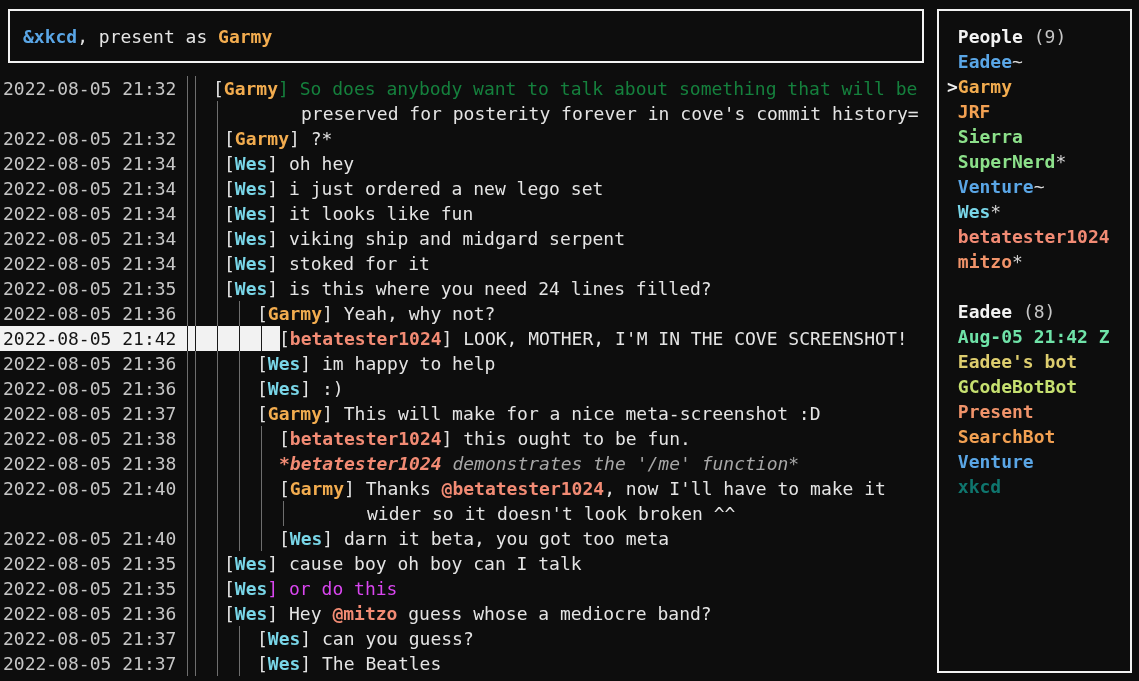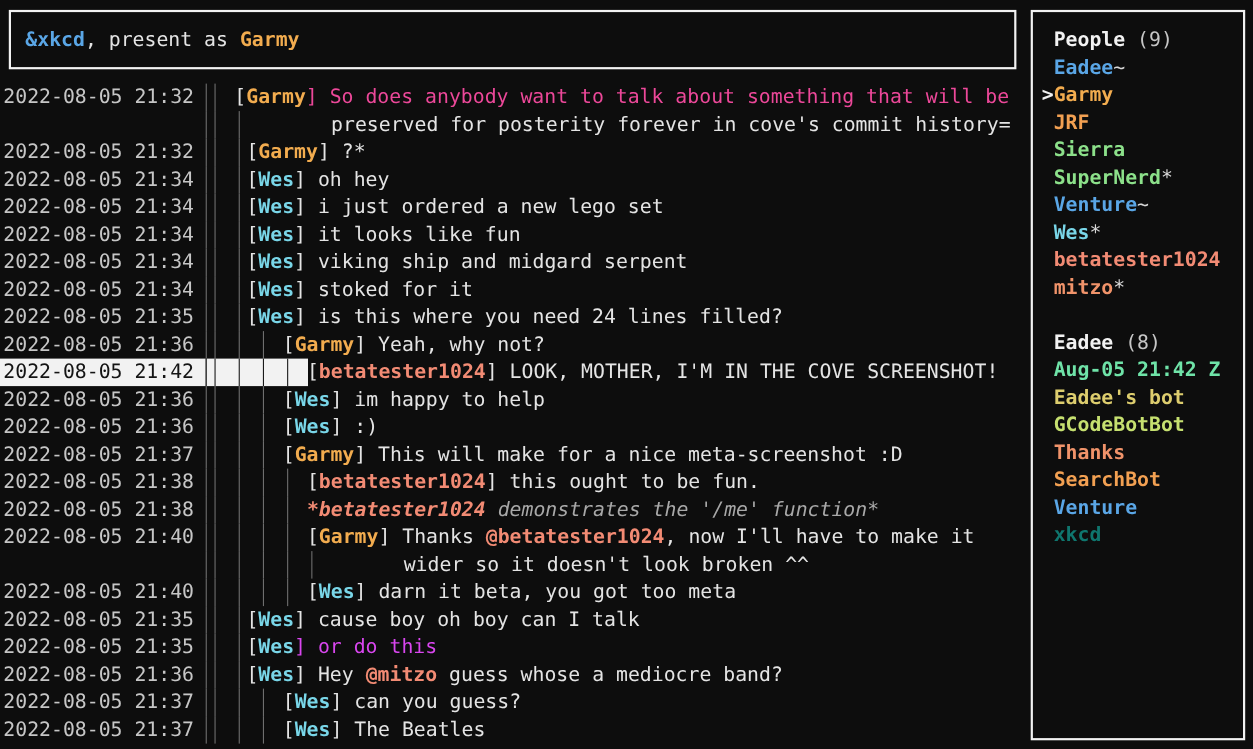--- a/index.html
+++ b/index.html
@@ -45,21 +45,21 @@
   .sb-spacer{height:25px;}
 </style>
 </head>
 <body>
 
 <div id="channel-header">
   <span class="b" style="color:#5aa6e6">&amp;xkcd</span><span>, present as </span><span class="b" style="color:#f2ac4f">Garmy</span>
 </div>
 
 <div id="chat">
-    <div class="row"><div class="ts">2022-08-05 21:32</div><div class="ml"><div class="pipe" style="left: 7px;"></div><span class="msg" style="left: 25px;"><span style="color: rgb(228, 228, 228);">[</span><span class="b" style="color: rgb(242, 172, 79);">Garmy</span><span style="color: #ec4899;">] So does anybody want to talk about something that will be</span></span></div></div>
+    <div class="row"><div class="ts">2022-08-05 21:32</div><div class="ml"><div class="pipe" style="left: 7px;"></div><span class="msg" style="left: 25px;"><span style="color: rgb(228, 228, 228);">[</span><span class="b" style="color: rgb(242, 172, 79);">Garmy</span><span style="color: #15803d;">] So does anybody want to talk about something that will be</span></span></div></div>
     <div class="row"><div class="ts"></div><div class="ml"><div class="pipe" style="left: 7px;"></div><div class="pipe" style="left: 29px;"></div><span class="msg" style="left: 113px;"><span style="color: rgb(228, 228, 228);">preserved for posterity forever in cove's commit history=</span></span></div></div>
     <div class="row"><div class="ts">2022-08-05 21:32</div><div class="ml"><div class="pipe" style="left: 7px;"></div><div class="pipe" style="left: 29px;"></div><span class="msg" style="left: 36px;"><span style="color: rgb(228, 228, 228);">[</span><span class="b" style="color: rgb(242, 172, 79);">Garmy</span><span style="color: rgb(228, 228, 228);">] ?*</span></span></div></div>
     <div class="row"><div class="ts">2022-08-05 21:34</div><div class="ml"><div class="pipe" style="left: 7px;"></div><div class="pipe" style="left: 29px;"></div><span class="msg" style="left: 36px;"><span style="color: rgb(228, 228, 228);">[</span><span class="b" style="color: rgb(121, 214, 232);">Wes</span><span style="color: rgb(228, 228, 228);">] oh hey</span></span></div></div>
     <div class="row"><div class="ts">2022-08-05 21:34</div><div class="ml"><div class="pipe" style="left: 7px;"></div><div class="pipe" style="left: 29px;"></div><span class="msg" style="left: 36px;"><span style="color: rgb(228, 228, 228);">[</span><span class="b" style="color: rgb(121, 214, 232);">Wes</span><span style="color: rgb(228, 228, 228);">] i just ordered a new lego set</span></span></div></div>
     <div class="row"><div class="ts">2022-08-05 21:34</div><div class="ml"><div class="pipe" style="left: 7px;"></div><div class="pipe" style="left: 29px;"></div><span class="msg" style="left: 36px;"><span style="color: rgb(228, 228, 228);">[</span><span class="b" style="color: rgb(121, 214, 232);">Wes</span><span style="color: rgb(228, 228, 228);">] it looks like fun</span></span></div></div>
     <div class="row"><div class="ts">2022-08-05 21:34</div><div class="ml"><div class="pipe" style="left: 7px;"></div><div class="pipe" style="left: 29px;"></div><span class="msg" style="left: 36px;"><span style="color: rgb(228, 228, 228);">[</span><span class="b" style="color: rgb(121, 214, 232);">Wes</span><span style="color: rgb(228, 228, 228);">] viking ship and midgard serpent</span></span></div></div>
     <div class="row"><div class="ts">2022-08-05 21:34</div><div class="ml"><div class="pipe" style="left: 7px;"></div><div class="pipe" style="left: 29px;"></div><span class="msg" style="left: 36px;"><span style="color: rgb(228, 228, 228);">[</span><span class="b" style="color: rgb(121, 214, 232);">Wes</span><span style="color: rgb(228, 228, 228);">] stoked for it</span></span></div></div>
     <div class="row"><div class="ts">2022-08-05 21:35</div><div class="ml"><div class="pipe" style="left: 7px;"></div><div class="pipe" style="left: 29px;"></div><span class="msg" style="left: 36px;"><span style="color: rgb(228, 228, 228);">[</span><span class="b" style="color: rgb(121, 214, 232);">Wes</span><span style="color: rgb(228, 228, 228);">] is this where you need 24 lines filled?</span></span></div></div>
     <div class="row"><div class="ts">2022-08-05 21:36</div><div class="ml"><div class="pipe" style="left: 7px;"></div><div class="pipe" style="left: 29px;"></div><div class="pipe" style="left: 51px;"></div><span class="msg" style="left: 69px;"><span style="color: rgb(228, 228, 228);">[</span><span class="b" style="color: rgb(242, 172, 79);">Garmy</span><span style="color: rgb(228, 228, 228);">] Yeah, why not?</span></span></div></div>
     <div class="row hl"><div class="ts">2022-08-05 21:42</div><div class="ml"><div class="hl-bg" style="width: 92px;"></div><div class="pipe" style="left: 7px;"></div><div class="pipe" style="left: 29px;"></div><div class="pipe" style="left: 51px;"></div><div class="pipe" style="left: 73px;"></div><span class="msg" style="left: 91px;"><span style="color: rgb(228, 228, 228);">[</span><span class="b" style="color: rgb(242, 139, 116);">betatester1024</span><span style="color: rgb(228, 228, 228);">] LOOK, MOTHER, I'M IN THE COVE SCREENSHOT!</span></span></div></div>
@@ -90,18 +90,18 @@
       <div class="sb-row"><span class="sb-marker"> </span><span style="color: rgb(121, 214, 232);">Wes</span><span class="sb-suffix">*</span></div>
       <div class="sb-row"><span class="sb-marker"> </span><span style="color: rgb(242, 139, 116);">betatester1024</span><span class="sb-suffix"></span></div>
       <div class="sb-row"><span class="sb-marker"> </span><span style="color: rgb(240, 147, 106);">mitzo</span><span class="sb-suffix">*</span></div>
     </div>
   <div class="sb-spacer"></div>
   <div class="sb-row"><span> </span><span class="sb-header-label">Eadee</span><span> </span><span class="sb-count">(8)</span></div>
   <div id="bots-list">
       <div class="sb-row"><span> </span><span style="color: rgb(111, 227, 168);">Aug-05 21:42 Z</span></div>
       <div class="sb-row"><span> </span><span style="color: rgb(221, 205, 110);">Eadee's bot</span></div>
       <div class="sb-row"><span> </span><span style="color: rgb(198, 224, 112);">GCodeBotBot</span></div>
-      <div class="sb-row"><span> </span><span style="color: rgb(240, 147, 106);">Thanks</span></div>
+      <div class="sb-row"><span> </span><span style="color: rgb(240, 147, 106);">Present</span></div>
       <div class="sb-row"><span> </span><span style="color: rgb(242, 160, 82); margin-top: 11px;">SearchBot</span></div>
       <div class="sb-row"><span> </span><span style="color: rgb(90, 166, 230);">Venture</span></div>
       <div class="sb-row"><span> </span><span style="color: #0f766e;">xkcd</span></div>
     </div>
 </div>
 
 </body></html>

